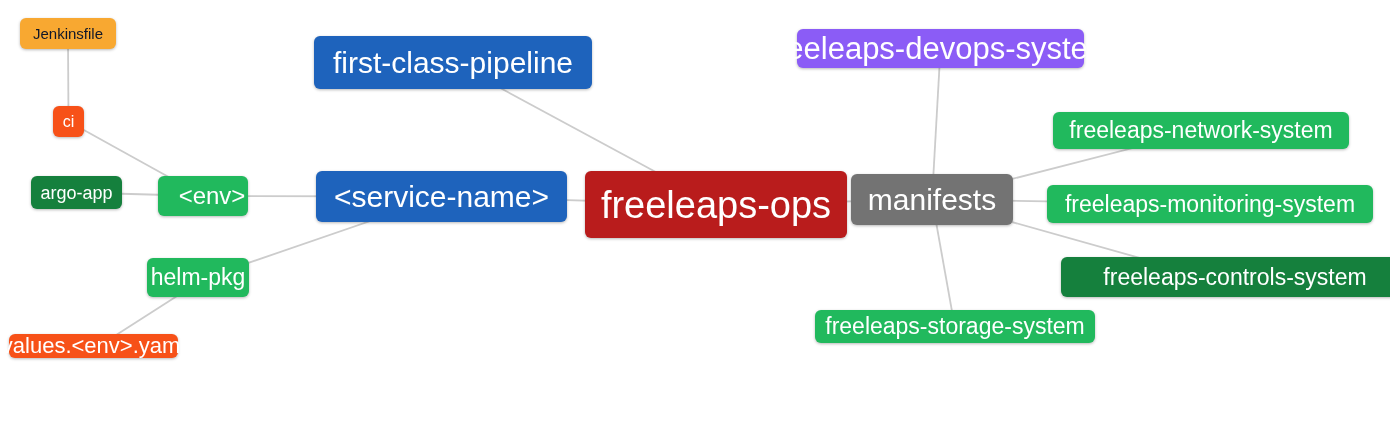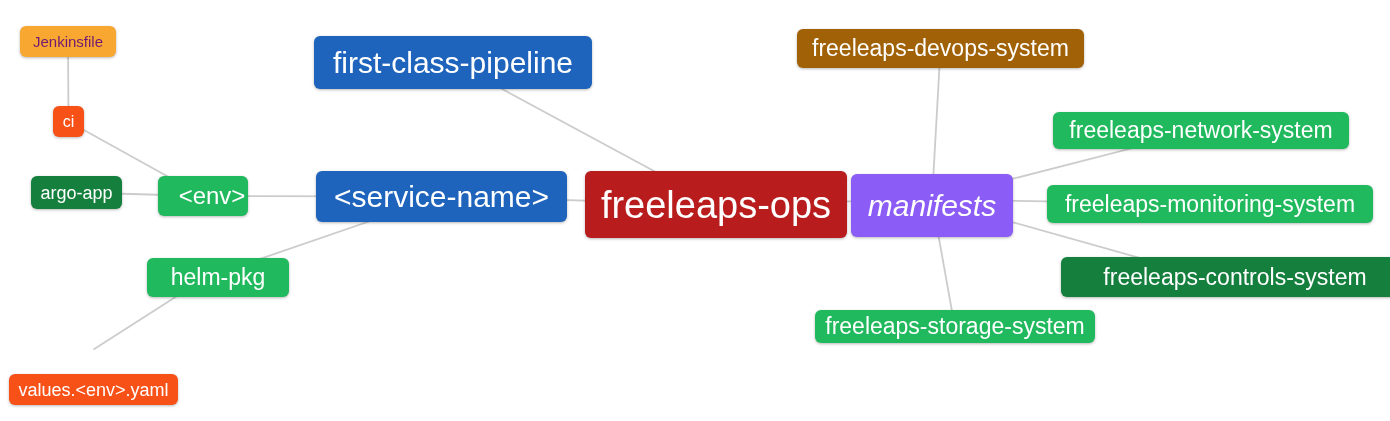--- a/index.html
+++ b/index.html
@@ -51,51 +51,51 @@
       <line x1="453" y1="62.5" x2="716" y2="204.5" stroke="#cccccc" stroke-width="1.8"></line>
       <line x1="441.5" y1="196.5" x2="716" y2="204.5" stroke="#cccccc" stroke-width="1.8"></line>
       <line x1="716" y1="204.5" x2="932" y2="199.5" stroke="#cccccc" stroke-width="1.8"></line>
       <line x1="932" y1="199.5" x2="940.5" y2="48.5" stroke="#cccccc" stroke-width="1.8"></line>
       <line x1="932" y1="199.5" x2="1201" y2="130.5" stroke="#cccccc" stroke-width="1.8"></line>
       <line x1="932" y1="199.5" x2="1210" y2="204" stroke="#cccccc" stroke-width="1.8"></line>
       <line x1="932" y1="199.5" x2="1207.5" y2="277" stroke="#cccccc" stroke-width="1.8"></line>
       <line x1="932" y1="199.5" x2="955" y2="328" stroke="#cccccc" stroke-width="1.8"></line>
     </svg>
 
-<div class="node" style="left: 20px; top: 26px; width: 96px; height: 31px; font-size: 15px; background: rgb(248, 168, 49); color: #701a75;">
+<div class="node" style="left: 20px; top: 18px; width: 96px; height: 31px; font-size: 15px; background: rgb(248, 168, 49); color: #0f172a;">
       <span>Jenkinsfile</span>
     </div>
     <div class="node" style="left: 53px; top: 106px; width: 31px; height: 31px; font-size: 16px; background: rgb(247, 81, 24); color: rgb(255, 255, 255);">
       <span>ci</span>
     </div>
     <div class="node" style="left: 31px; top: 176px; width: 91px; height: 33px; font-size: 18px; background: #15803d; color: rgb(255, 255, 255);">
       <span>argo-app</span>
     </div>
     <div class="node" style="left: 158px; top: 176px; width: 90px; height: 40px; font-size: 24px; background: rgb(33, 185, 93); color: rgb(255, 255, 255); padding-left: 18px;">
       <span>&lt;env&gt;</span>
     </div>
-    <div class="node" style="left: 147px; top: 258px; width: 142px; height: 39px; font-size: 23px; background: rgb(33, 185, 93); color: rgb(255, 255, 255);">
+    <div class="node" style="left: 147px; top: 258px; width: 102px; height: 39px; font-size: 23px; background: rgb(33, 185, 93); color: rgb(255, 255, 255);">
       <span>helm-pkg</span>
     </div>
-    <div class="node" style="left: 9px; top: 334px; width: 169px; height: 31px; font-size: 18px; background: rgb(247, 81, 24); color: rgb(255, 255, 255); margin-top: 40px;">
+    <div class="node" style="left: 9px; top: 334px; width: 169px; height: 24px; font-size: 22px; background: rgb(247, 81, 24); color: rgb(255, 255, 255);">
       <span>values.&lt;env&gt;.yaml</span>
     </div>
     <div class="node" style="left: 314px; top: 36px; width: 278px; height: 53px; font-size: 30px; background: rgb(30, 99, 188); color: rgb(255, 255, 255);">
       <span>first-class-pipeline</span>
     </div>
     <div class="node" style="left: 316px; top: 171px; width: 251px; height: 51px; font-size: 30px; background: rgb(30, 99, 188); color: rgb(255, 255, 255);">
       <span>&lt;service-name&gt;</span>
     </div>
     <div class="node" style="left: 585px; top: 171px; width: 262px; height: 67px; font-size: 38px; background: #b91c1c; color: rgb(255, 255, 255);">
       <span>freeleaps-ops</span>
     </div>
-    <div class="node" style="left: 851px; top: 174px; width: 162px; height: 63px; font-size: 30px; background: #8b5cf6; color: rgb(255, 255, 255); font-style: italic;">
+    <div class="node" style="left: 851px; top: 174px; width: 162px; height: 51px; font-size: 30px; background: #737373; color: rgb(255, 255, 255);">
       <span>manifests</span>
     </div>
-    <div class="node" style="left: 797px; top: 29px; width: 287px; height: 39px; font-size: 23px; background: #a16207; color: rgb(255, 255, 255);">
+    <div class="node" style="left: 797px; top: 29px; width: 287px; height: 39px; font-size: 31px; background: #8b5cf6; color: rgb(255, 255, 255);">
       <span>freeleaps-devops-system</span>
     </div>
     <div class="node" style="left: 1053px; top: 112px; width: 296px; height: 37px; font-size: 23px; background: rgb(33, 185, 93); color: rgb(255, 255, 255);">
       <span>freeleaps-network-system</span>
     </div>
     <div class="node" style="left: 1047px; top: 185px; width: 326px; height: 38px; font-size: 23px; background: rgb(33, 185, 93); color: rgb(255, 255, 255);">
       <span>freeleaps-monitoring-system</span>
     </div>
     <div class="node" style="left: 1061px; top: 257px; width: 348px; height: 40px; font-size: 23px; background: #15803d; color: rgb(255, 255, 255);">
       <span>freeleaps-controls-system</span>

